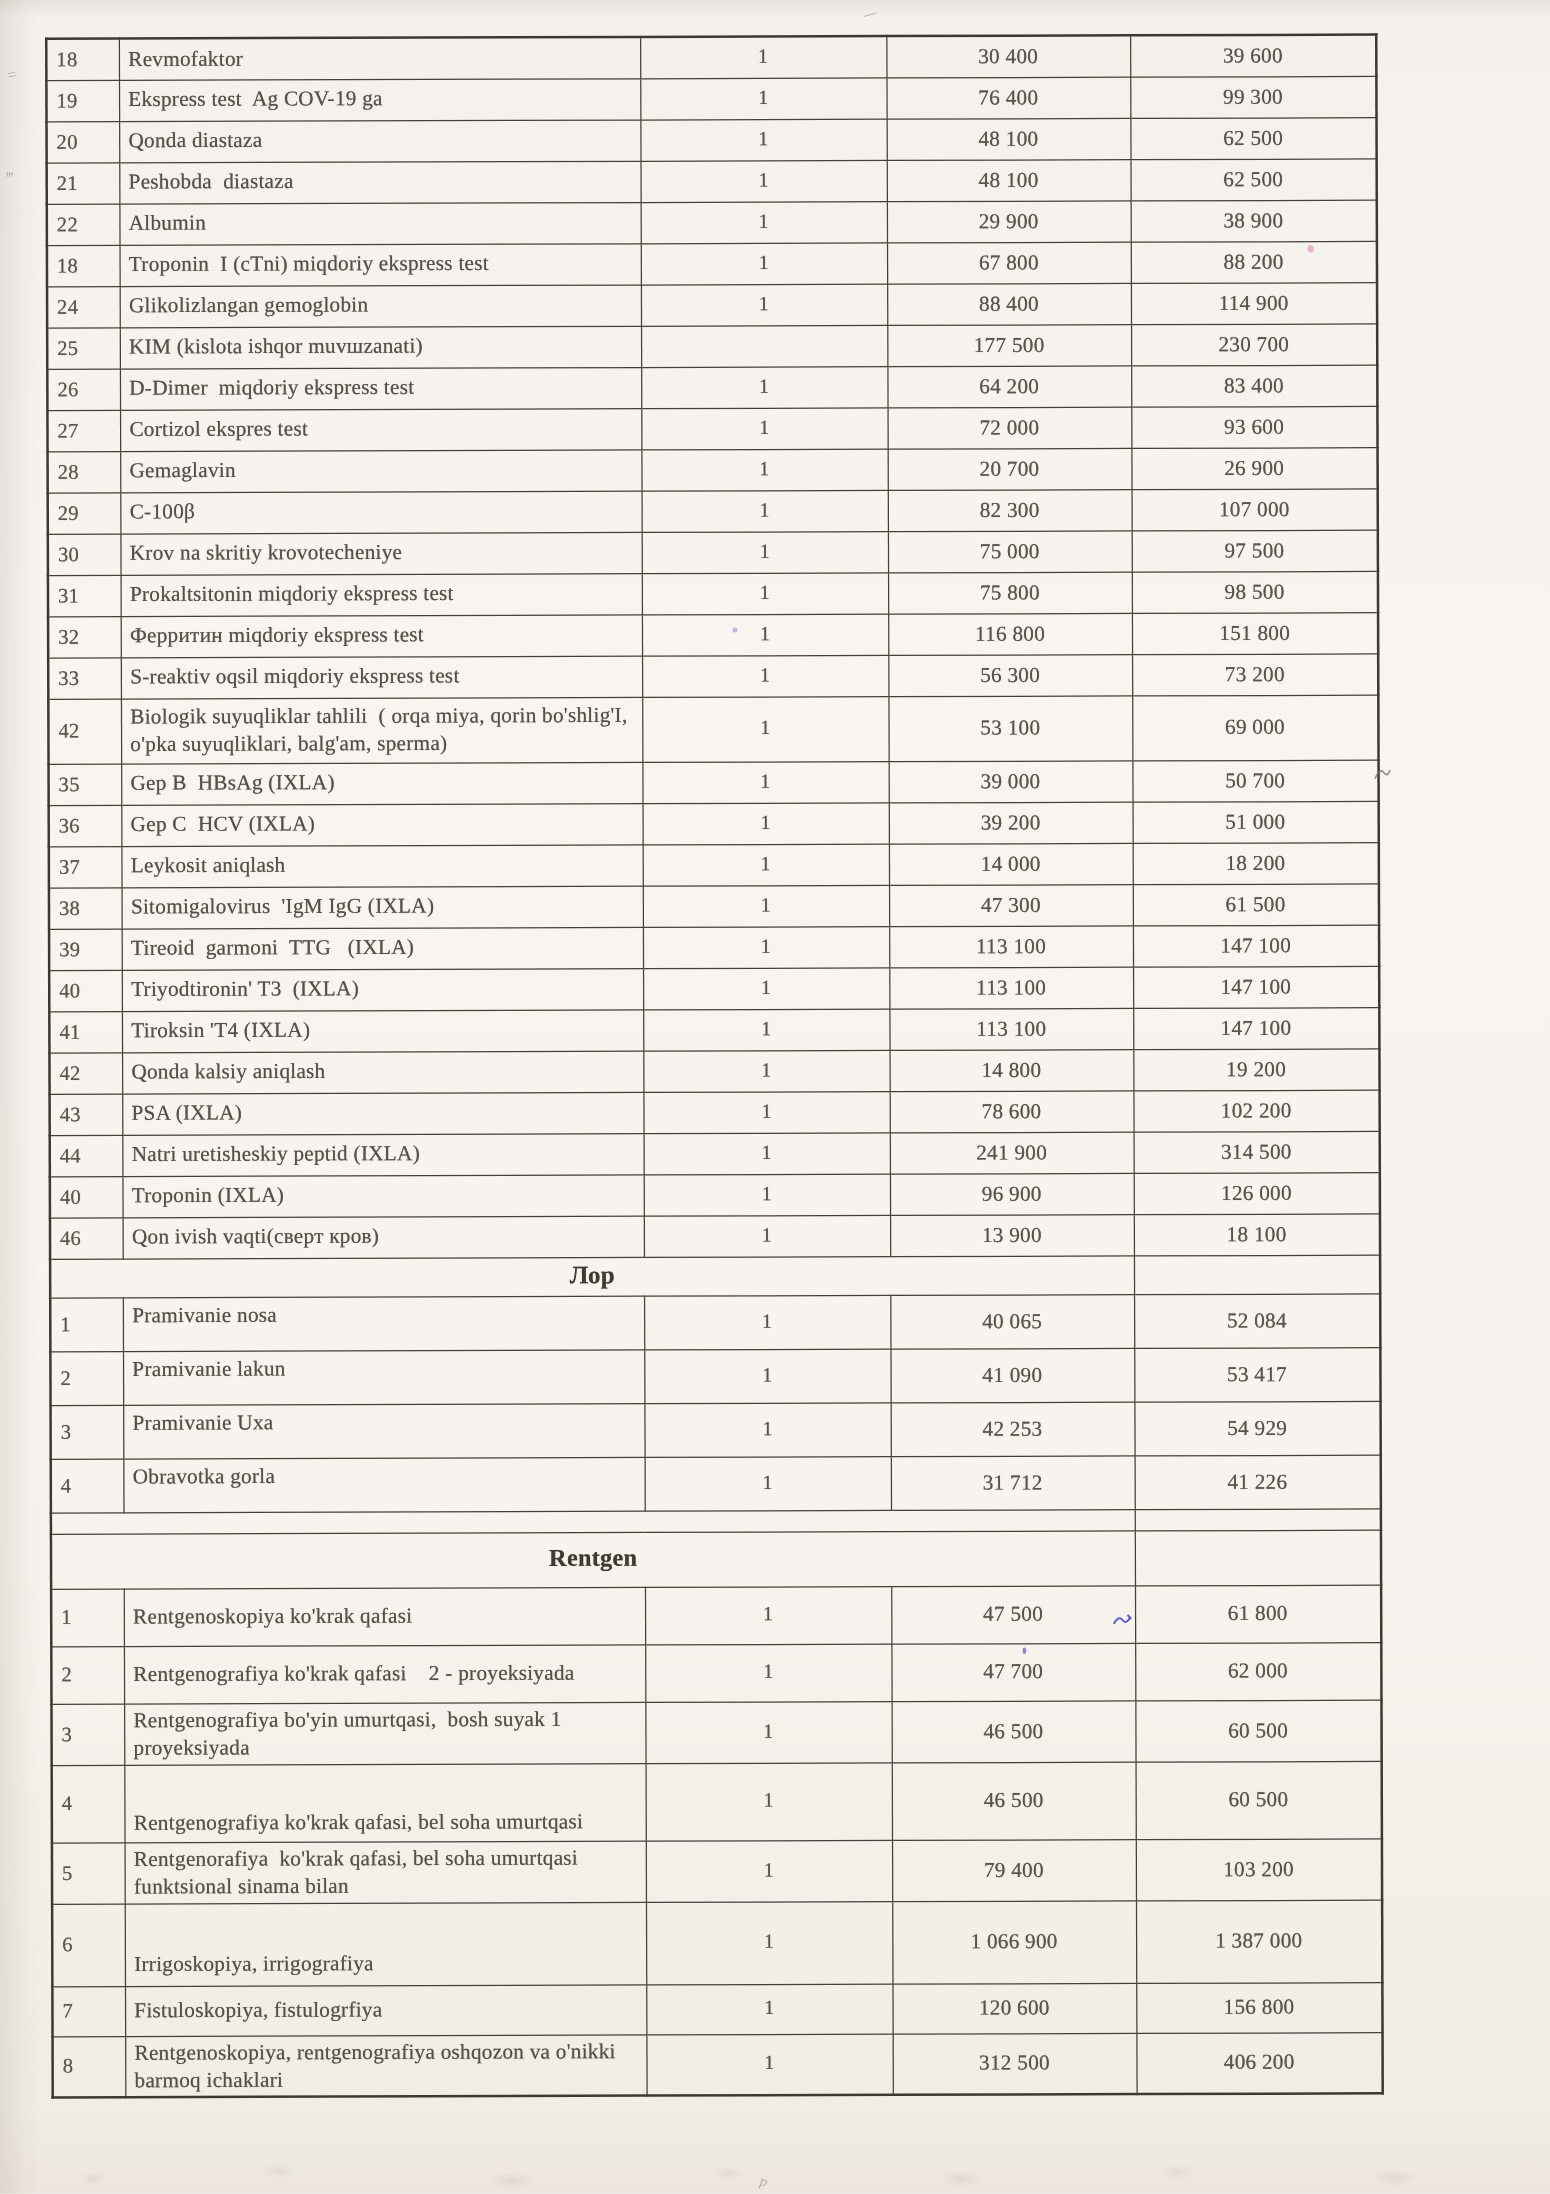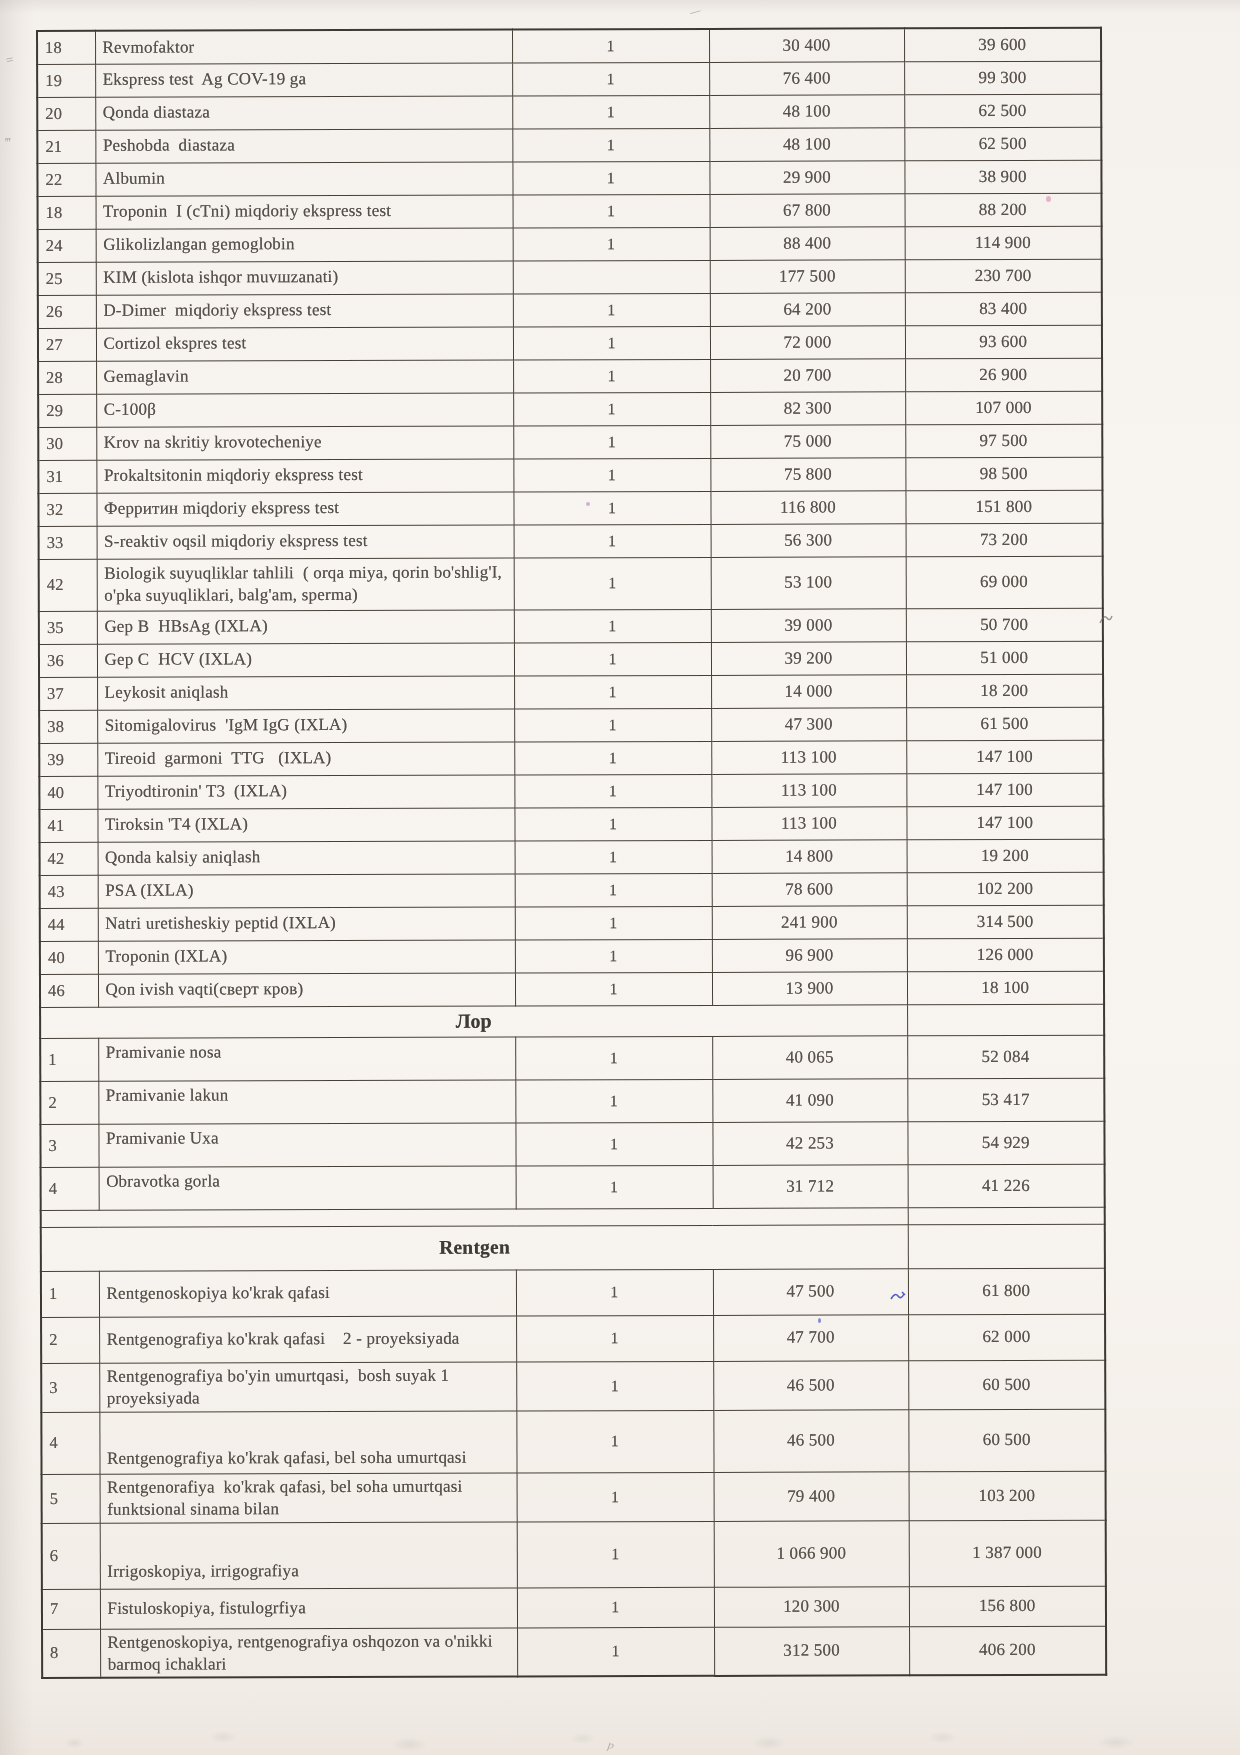--- a/index.html
+++ b/index.html
@@ -359,21 +359,21 @@
           <td class="cell-num">6</td>
           <td class="cell-name">Irrigoskopiya, irrigografiya</td>
           <td class="cell-qty">1</td>
           <td class="cell-price1">1 066 900</td>
           <td class="cell-price2">1 387 000</td>
         </tr>
         <tr class="row sec-2 r-2-6">
           <td class="cell-num">7</td>
           <td class="cell-name">Fistuloskopiya, fistulogrfiya</td>
           <td class="cell-qty">1</td>
-          <td class="cell-price1">120 300</td>
+          <td class="cell-price1">120 600</td>
           <td class="cell-price2">156 800</td>
         </tr>
         <tr class="row sec-2 r-2-7">
           <td class="cell-num">8</td>
           <td class="cell-name">Rentgenoskopiya, rentgenografiya oshqozon va o'nikki barmoq ichaklari</td>
           <td class="cell-qty">1</td>
           <td class="cell-price1">312 500</td>
           <td class="cell-price2">406 200</td>
         </tr>
       </tbody>

